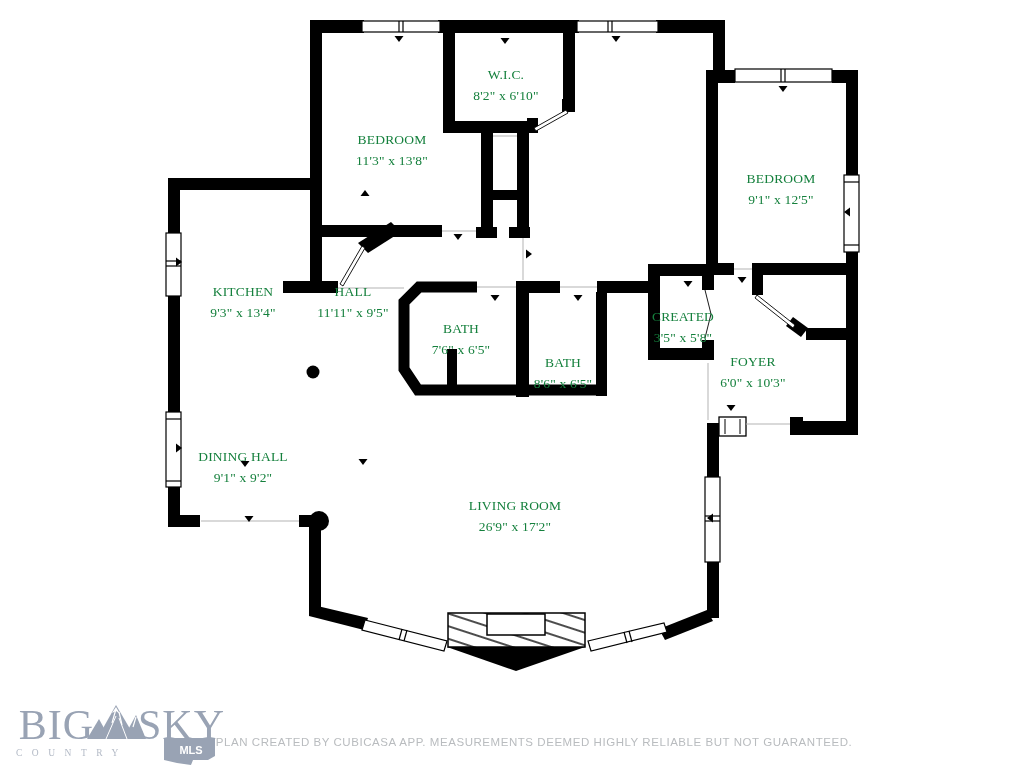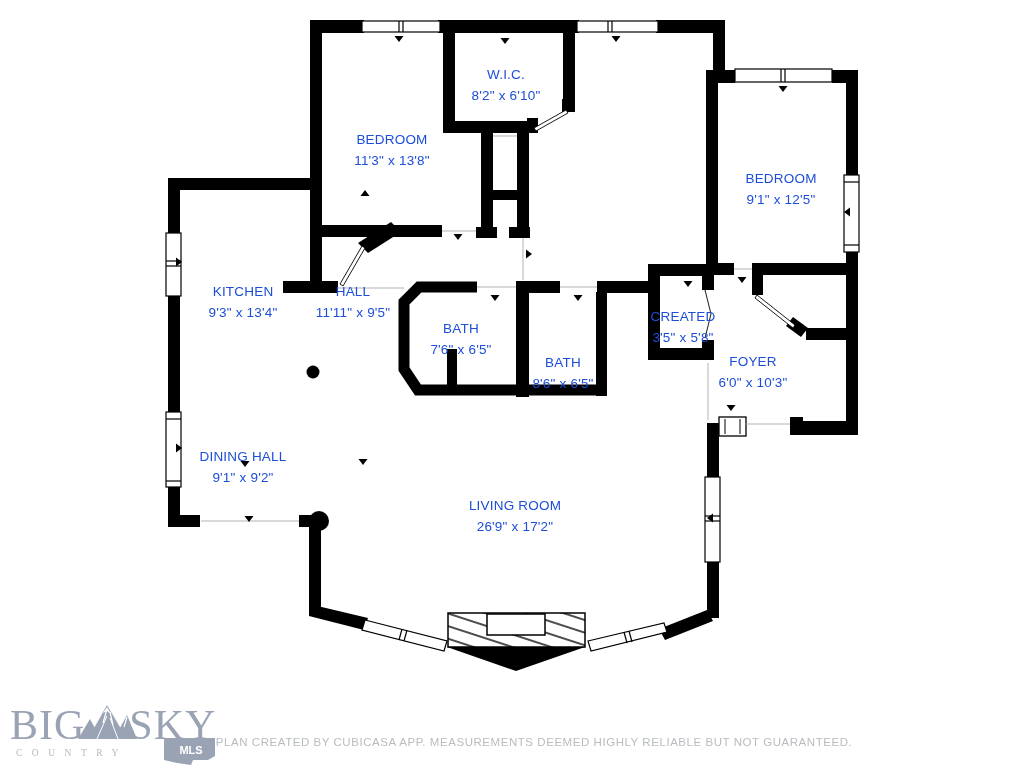--- a/index.html
+++ b/index.html
@@ -1,24 +1,24 @@
 <!DOCTYPE html>
 <html><head>
 <meta charset="utf-8">
 <style>
   html,body{margin:0;padding:0;background:#fff;}
   .canvas{position:relative;width:1024px;height:768px;background:#fff;overflow:hidden;
           font-family:"Liberation Sans",sans-serif;}
   .plan-svg{position:absolute;left:0;top:0;}
   .room-label{position:absolute;transform:translateX(-50%);text-align:center;
-              color:#1d4ed8;font-size:13.5px;line-height:21px;letter-spacing:.2px;white-space:nowrap;}
+              color:#15803d;font-size:13.5px;line-height:21px;letter-spacing:.2px;white-space:nowrap;font-family:Liberation Serif, serif;}
   .footer-note{position:absolute;left:511px;top:736px;transform:translateX(-50%);
                font-size:11.5px;color:#b9bcbf;letter-spacing:.55px;white-space:nowrap;}
   .logo{position:absolute;left:10px;top:694px;width:215px;height:72px;}
-  .logo-row{display:flex;align-items:flex-end;height:52px;}
+  .logo-row{display:flex;align-items:flex-end;height:52px;justify-content:flex-end;}
   .logo-word{font-family:"Liberation Serif",serif;font-size:42px;line-height:1;
              color:#99a3b4;letter-spacing:1px;}
   .logo-mountain{margin:0 -9px -1px -9px;}
   .logo-tagline{position:absolute;left:6px;top:54px;font-size:9.5px;color:#b3bac6;
                 letter-spacing:9.5px;white-space:nowrap;font-family:Liberation Serif, serif;}
   .mls-badge{position:absolute;left:152px;top:40px;}
 </style>
 </head>
 <body>
 

